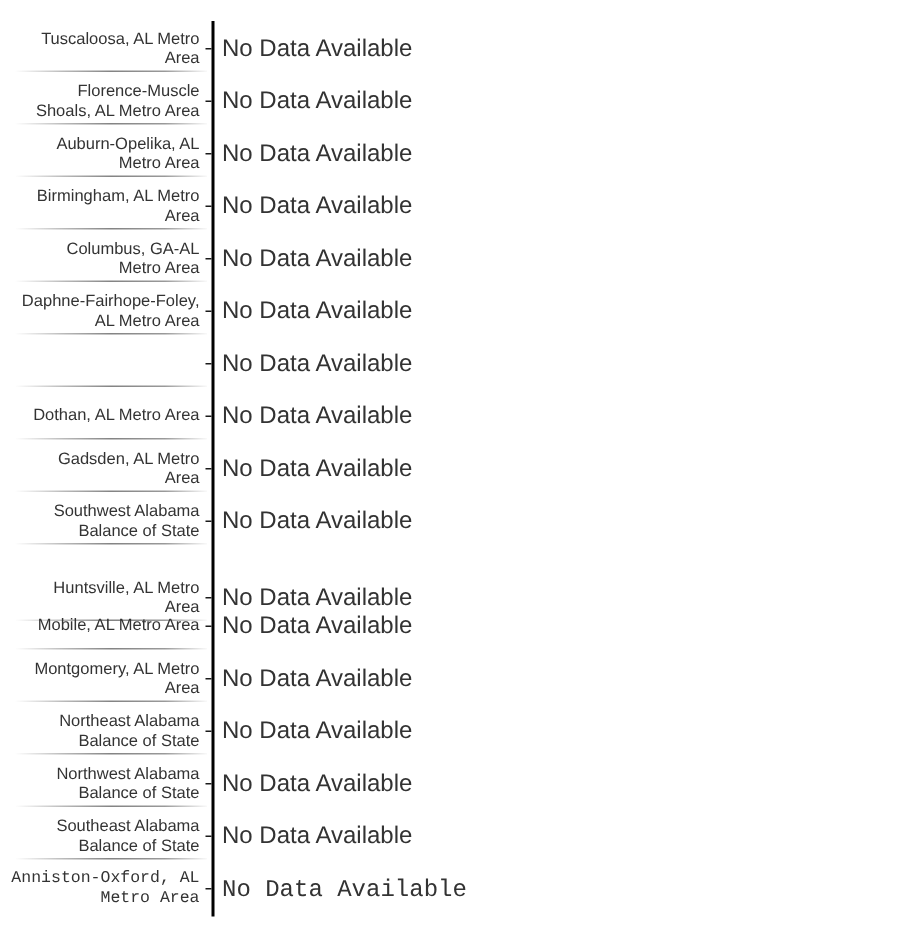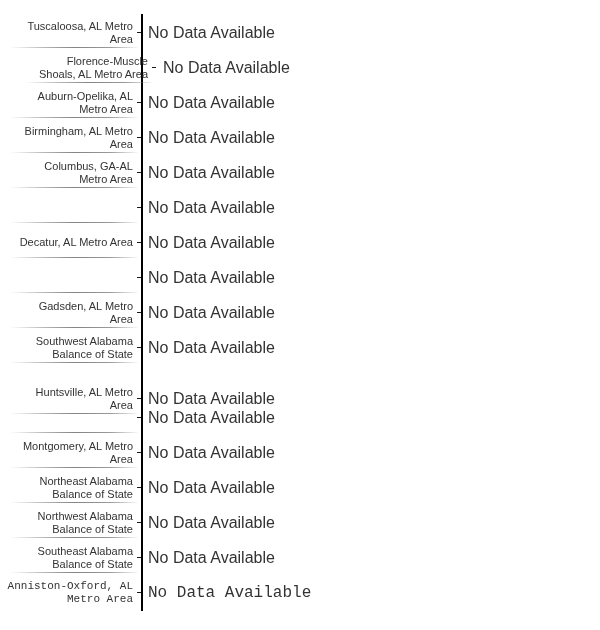--- a/index.html
+++ b/index.html
@@ -87,21 +87,21 @@
   <div class="y-axis-line"></div>
   <div id="rows">
   <div class="category-row" style="top: 15px;">
     <div class="row-label">Tuscaloosa, AL Metro
 Area</div>
     <div class="axis-tick"></div>
     <div class="no-data-label">No Data Available</div>
     <div class="row-separator"></div>
   </div>
 
-  <div class="category-row" style="top: 50px; margin-left: 15px;">
+  <div class="category-row" style="top: 50px;">
     <div class="row-label">Florence-Muscle
 Shoals, AL Metro Area</div>
     <div class="axis-tick"></div>
     <div class="no-data-label">No Data Available</div>
     <div class="row-separator"></div>
   </div>
 
   <div class="category-row" style="top: 85px;">
     <div class="row-label">Auburn-Opelika, AL
 Metro Area</div>
@@ -120,33 +120,35 @@
 
   <div class="category-row" style="top: 155px;">
     <div class="row-label">Columbus, GA-AL
 Metro Area</div>
     <div class="axis-tick"></div>
     <div class="no-data-label">No Data Available</div>
     <div class="row-separator"></div>
   </div>
 
   <div class="category-row" style="top: 190px;">
+    <div class="row-label">Daphne-Fairhope-Foley,
+AL Metro Area</div>
     <div class="axis-tick"></div>
     <div class="no-data-label">No Data Available</div>
     <div class="row-separator"></div>
   </div>
 
   <div class="category-row" style="top: 225px;">
-    <div class="row-label">Decatur, AL Metro Area</div>
     <div class="axis-tick"></div>
     <div class="no-data-label">No Data Available</div>
     <div class="row-separator"></div>
   </div>
 
   <div class="category-row" style="top: 260px;">
+    <div class="row-label">Dothan, AL Metro Area</div>
     <div class="axis-tick"></div>
     <div class="no-data-label">No Data Available</div>
     <div class="row-separator"></div>
   </div>
 
   <div class="category-row" style="top: 295px;">
     <div class="row-label">Gadsden, AL Metro
 Area</div>
     <div class="axis-tick"></div>
     <div class="no-data-label">No Data Available</div>
@@ -163,20 +165,21 @@
 
   <div class="category-row" style="top: 365px; margin-top: 16px;">
     <div class="row-label">Huntsville, AL Metro
 Area</div>
     <div class="axis-tick"></div>
     <div class="no-data-label">No Data Available</div>
     <div class="row-separator"></div>
   </div>
 
   <div class="category-row" style="top: 400px;">
+    <div class="row-label">Mobile, AL Metro Area</div>
     <div class="axis-tick"></div>
     <div class="no-data-label">No Data Available</div>
     <div class="row-separator"></div>
   </div>
 
   <div class="category-row" style="top: 435px;">
     <div class="row-label">Montgomery, AL Metro
 Area</div>
     <div class="axis-tick"></div>
     <div class="no-data-label">No Data Available</div>

